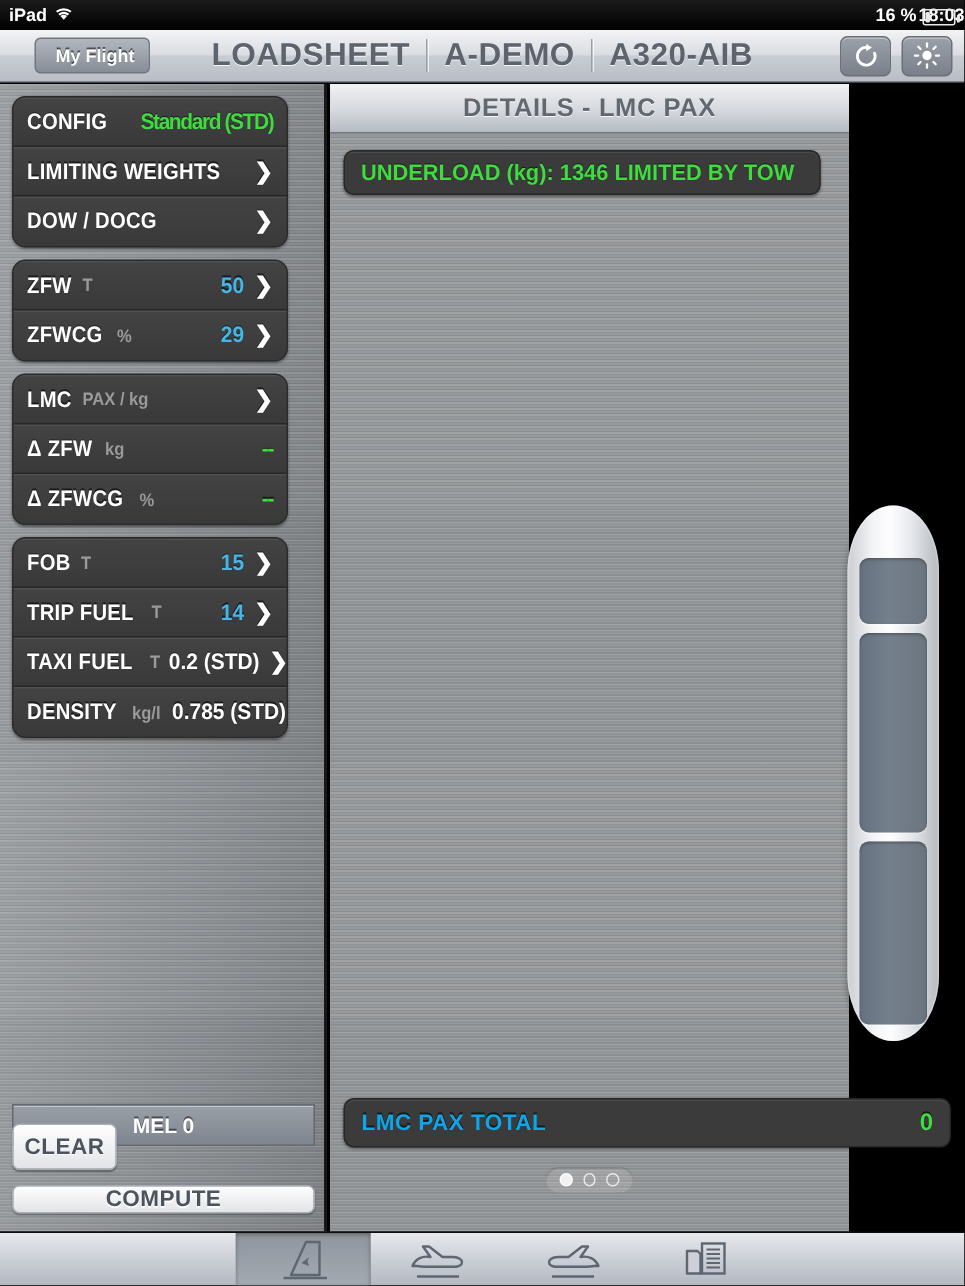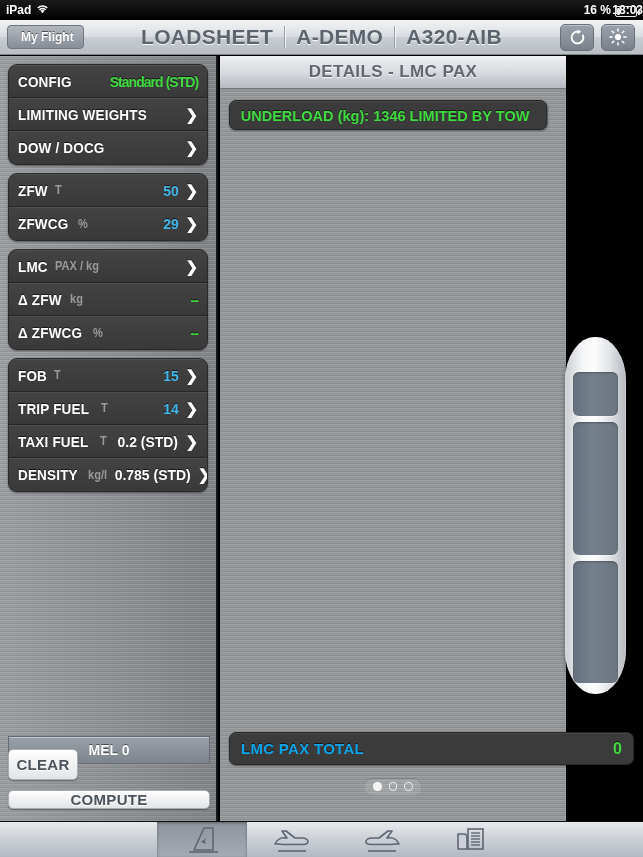--- a/index.html
+++ b/index.html
@@ -28,21 +28,21 @@
   .batt i { position:absolute; left:1px; top:1px; bottom:1px; width:14%; background:#e8e8e8; border-radius:1px; display:block; }
 
   
   .navbar {
     position:absolute; top:20px; left:0; width:643px; height:35px;
     background:linear-gradient(#f2f3f5 0%,#dadde2 48%,#c8ccd3 52%,#b9bec6 100%);
     border-bottom:1px solid #7d8189;
     display:flex; align-items:center;
   }
   .backbtn {
-    margin-left:7px; height:24px; padding:0 9px 0 13px;
+    margin-left:23px; height:24px; padding:0 9px 0 13px;
     display:flex; align-items:center;
     color:#fff; font-size:12px; font-weight:bold;
     text-shadow:0 -1px 0 rgba(0,0,0,.55);
     background:linear-gradient(#b2b7bf,#878d97);
     border:1px solid #70757e; border-radius:4px;
     position:relative;
   }
   .backbtn:before{
     content:""; position:absolute; left:-8px; top:3px;
     width:17px; height:17px; transform:rotate(45deg);
@@ -74,21 +74,21 @@
     background-color:#8f9296;
     background-image:
       repeating-linear-gradient(0deg, rgba(255,255,255,.11) 0px, rgba(255,255,255,.11) 1px,
                                       rgba(0,0,0,.06) 1px, rgba(0,0,0,.06) 2px,
                                       rgba(255,255,255,.025) 2px, rgba(255,255,255,.025) 3px,
                                       rgba(0,0,0,.018) 3px, rgba(0,0,0,.018) 4px),
       linear-gradient(90deg, rgba(255,255,255,.10), rgba(0,0,0,.02) 55%, rgba(0,0,0,.10));
     border-right:2px solid #16181a;
   }
   .group {
-    margin:8px 8px 0 8px;
+    margin:8px 24px 0 8px;
     background:#3c3c3c;
     border-radius:9px;
     border:1px solid #2a2a2a;
     box-shadow:0 1px 2px rgba(0,0,0,.45), inset 0 1px 0 rgba(255,255,255,.08);
     overflow:hidden;
   }
   .row {
     height:33px; display:flex; align-items:center;
     padding:0 9px;
     background:linear-gradient(#434343,#393939);

